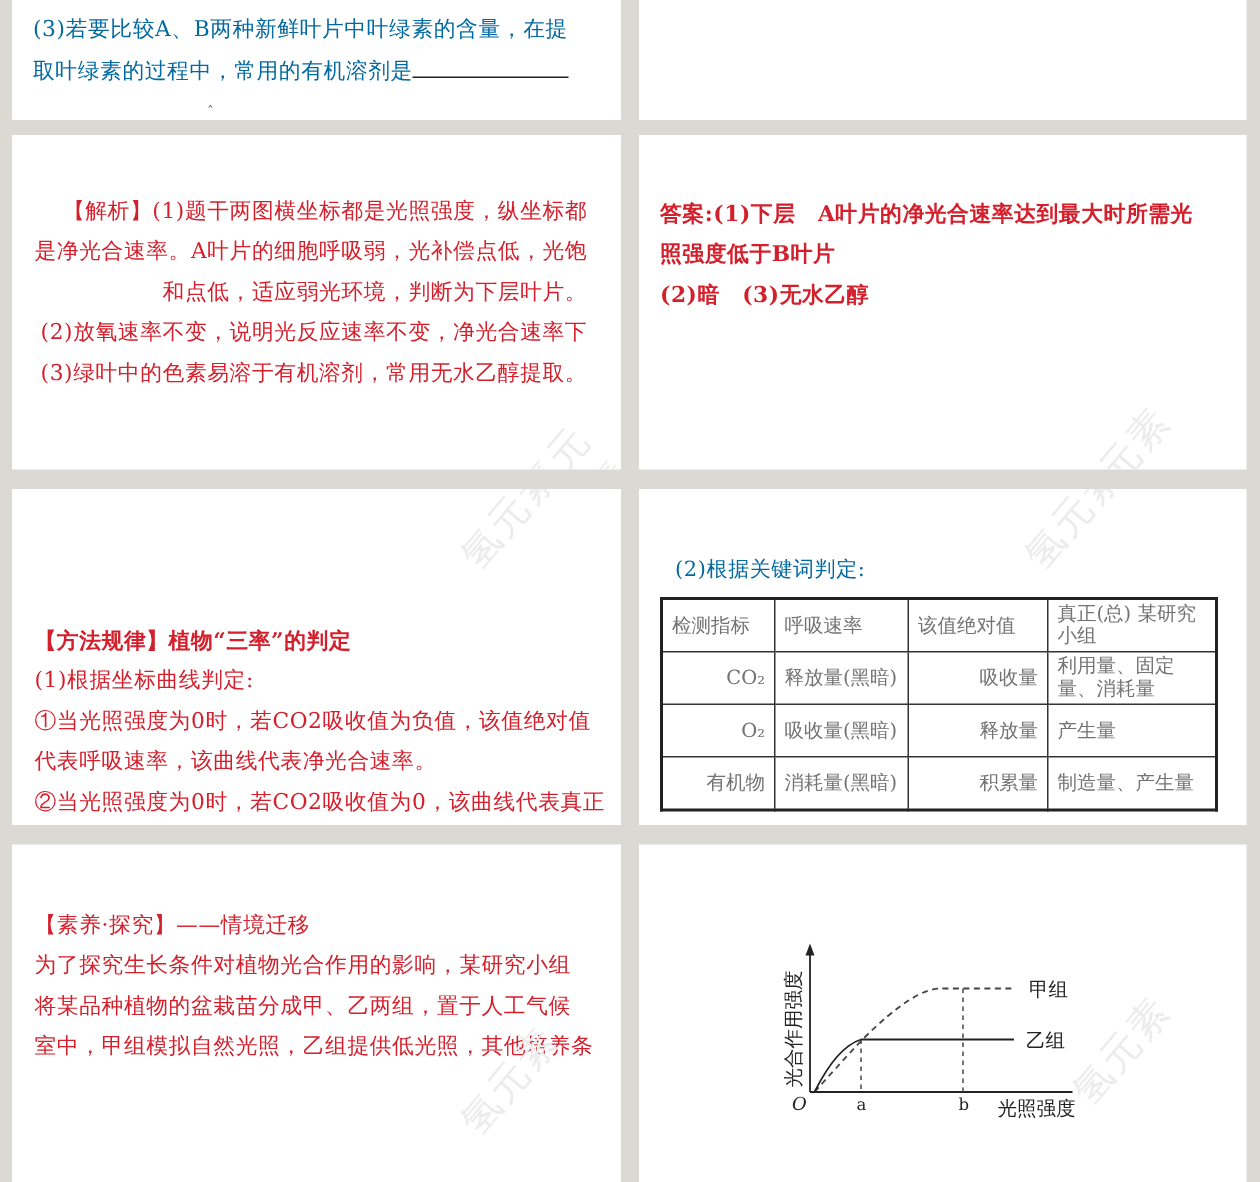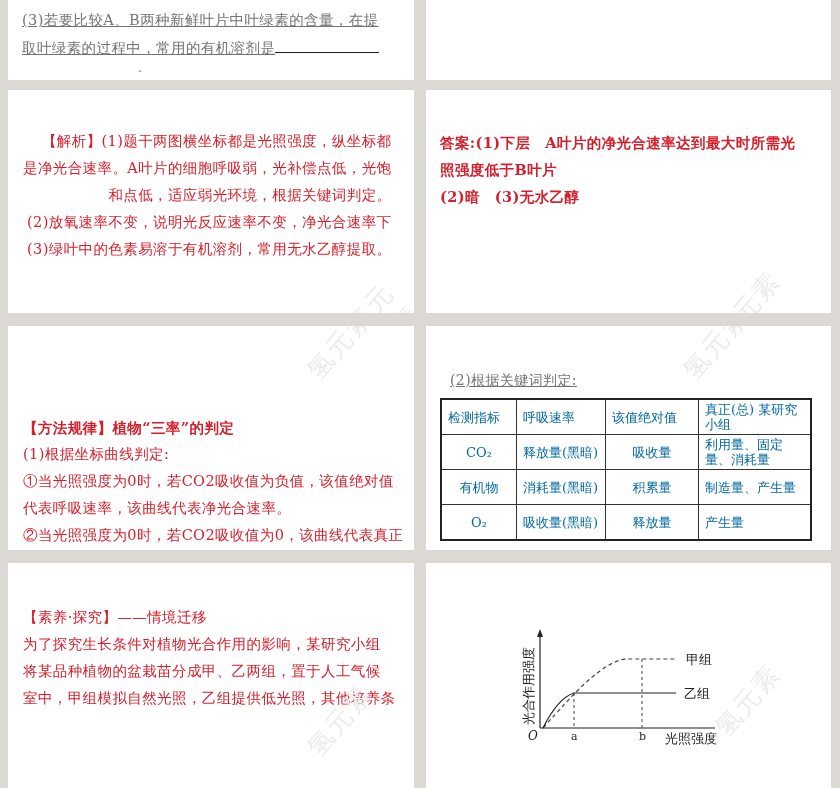--- a/index.html
+++ b/index.html
@@ -12,55 +12,55 @@
   .p-r1l { left:8px;  top:-2px;  width:406px; height:82px; }
   .p-r1r { left:426px; top:-2px; width:405px; height:82px; }
   .p-r2l { left:8px;  top:90px;  width:406px; height:223px;text-align:right; }
   .p-r2r { left:426px; top:90px; width:405px; height:223px; }
   .p-r3l { left:8px;  top:326px; width:406px; height:224px; }
   .p-r3r { left:426px; top:326px; width:405px; height:224px; }
   .p-r4l { left:8px;  top:563px; width:406px; height:230px; }
   .p-r4r { left:426px; top:563px; width:405px; height:230px; }
 
   .txt { position:absolute; font-size:14.5px; line-height:27px; letter-spacing:0.4px; }
-  .black { color:#737373;text-decoration:underline; }
+  .black { color:#0369a1; }
   .red { color:#d4202c; }
   .blank { display:inline-block; width:104px; border-bottom:1px solid #222; height:14px; vertical-align:baseline; }
   .tick { position:absolute; font-size:9px; color:#555; }
 
   .watermark {
     position:absolute; font-size:26px; color:#ececec; transform:rotate(-50deg);
     font-family:"DejaVu Sans", sans-serif; letter-spacing:2px; pointer-events:none;
   }
 
-  table.kw { position:absolute; border-collapse:collapse; font-size:13px; color:#0369a1; }
+  table.kw { position:absolute; border-collapse:collapse; font-size:13px; color:#737373; }
   table.kw td { border:1px solid #333; padding:0 6px; height:34px; vertical-align:middle; line-height:15px; }
   table.kw { border:2px solid #222; }
-  td.c { text-align:center;margin-top:44px; }
+  td.c { text-align:right;margin-top:44px; }
 
   .chart { position:absolute; left:74px; top:40px; }
   .chart text { font-family:"DejaVu Serif", serif; fill:#222; }
 </style>
 </head>
 <body>
 
 <div class="panel p-r1l">
   <div class="txt black" style="left:14px; top:9px;">(3)若要比较A、B两种新鲜叶片中叶绿素的含量，在提</div>
   <div class="txt black" style="left:14px; top:37px;">
     <span>取叶绿素的过程中，常用的有机溶剂是</span><span class="blank"></span>
   </div>
   <div class="tick" style="left:130px; top:72px;">ˆ</div>
 </div>
 <div class="panel p-r1r"></div>
 
 <div class="panel p-r2l">
   <div class="txt red" style="left:15px; top:38px;">
     <div>【解析】(1)题干两图横坐标都是光照强度，纵坐标都</div>
     <div>是净光合速率。A叶片的细胞呼吸弱，光补偿点低，光饱</div>
-    <div>和点低，适应弱光环境，根据关键词判定。</div>
+    <div>和点低，适应弱光环境，判断为下层叶片。</div>
     <div>(2)放氧速率不变，说明光反应速率不变，净光合速率下</div>
     <div>(3)绿叶中的色素易溶于有机溶剂，常用无水乙醇提取。</div>
   </div>
   <div class="watermark" style="left:338px; top:200px;">氢元素</div>
 </div>
 <div class="panel p-r2r">
   <div class="txt red" style="left:14px; top:39px;font-weight:bold;">
     <div>答案:(1)下层　A叶片的净光合速率达到最大时所需光</div>
     <div>照强度低于B叶片</div>
     <div>(2)暗　(3)无水乙醇</div>
@@ -90,30 +90,30 @@
       <td style="width:80px;">该值绝对值</td>
       <td>真正(总) 某研究小组</td>
     </tr>
     <tr>
       <td class="c">CO₂</td>
       <td>释放量(黑暗)</td>
       <td class="c">吸收量</td>
       <td>利用量、固定量、消耗量</td>
     </tr>
     <tr>
+      <td class="c">O₂</td>
+      <td>吸收量(黑暗)</td>
+      <td class="c">释放量</td>
+      <td>产生量</td>
+    </tr>
+    <tr>
       <td class="c">有机物</td>
       <td>消耗量(黑暗)</td>
       <td class="c">积累量</td>
       <td>制造量、产生量</td>
-    </tr>
-    <tr>
-      <td class="c">O₂</td>
-      <td>吸收量(黑暗)</td>
-      <td class="c">释放量</td>
-      <td>产生量</td>
     </tr>
   </tbody>
     </table>
 </div>
 
 <div class="panel p-r4l">
   <div class="txt red" style="left:15px; top:41px;">
     <div>【素养·探究】——情境迁移</div>
     <div>为了探究生长条件对植物光合作用的影响，某研究小组</div>
     <div>将某品种植物的盆栽苗分成甲、乙两组，置于人工气候</div>

